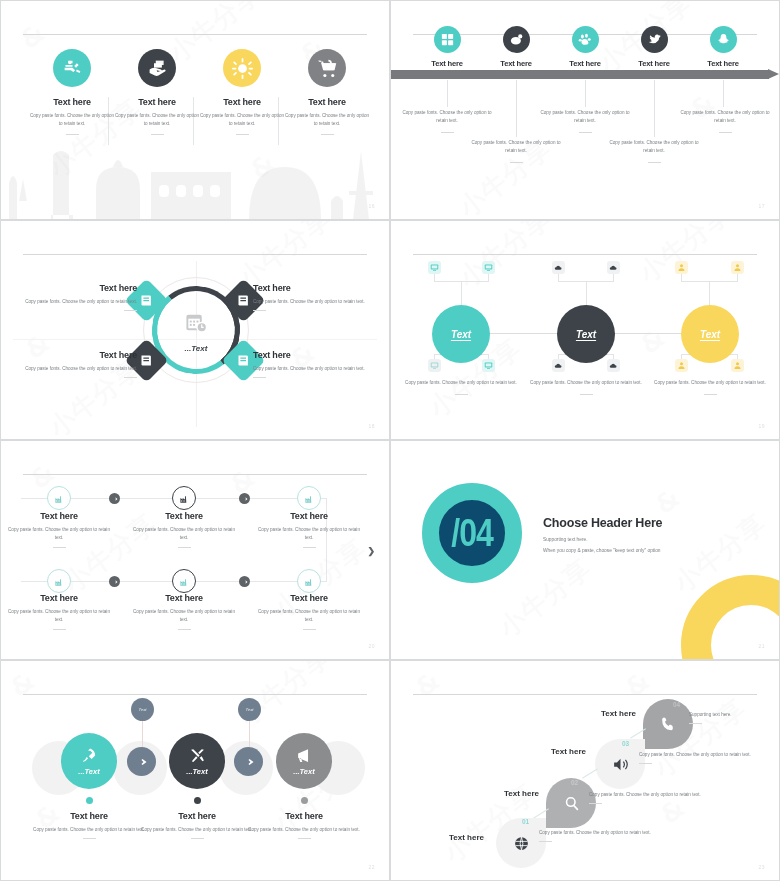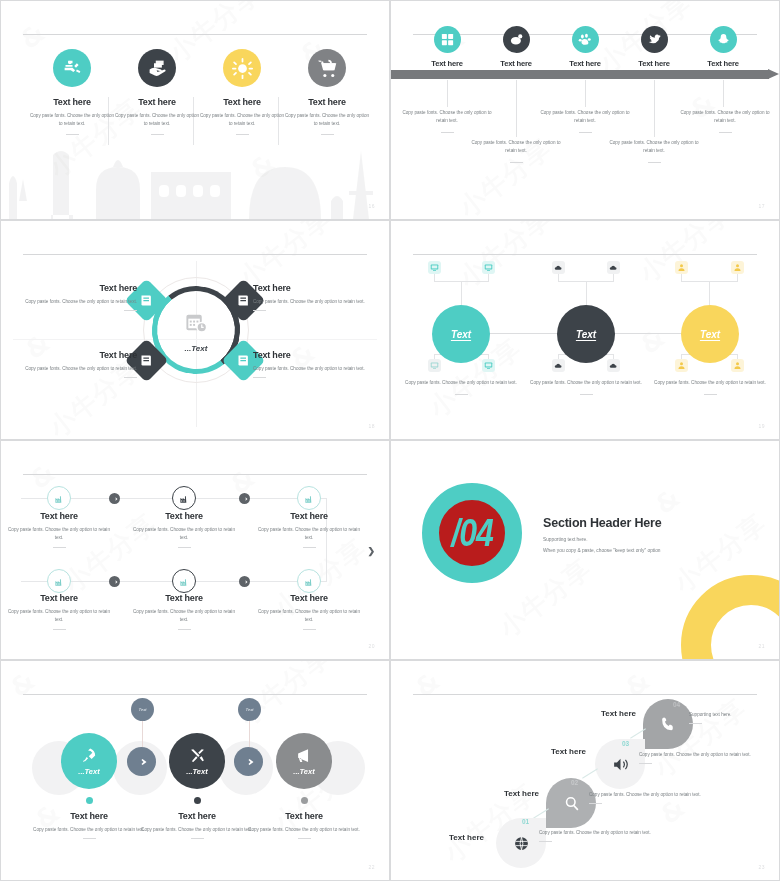--- a/index.html
+++ b/index.html
@@ -155,22 +155,22 @@
   }
   .s5 .arw svg { width:6px;height:6px; fill:#fff; }
   .s5 .blk { position:absolute; width:110px; text-align:center; }
   .s5 .blk .hd { margin-bottom:5px; }
   .s5 .blk .dash { margin:4px auto 0; }
   .s5 .endarw { position:absolute; right:14px; top:105px; font-size:9px; color:#5e6368; font-weight:700; }
 
   
   .s6 .ring6 {
     position:absolute; left:31px; top:42px; width:100px;height:100px;
-    border-radius:50%; border:17px solid #4ecdc4; background:#b91c1c;
-    display:flex; align-items:center; justify-content:center;font-style:italic;
+    border-radius:50%; border:17px solid #4ecdc4; background:#0c4a6e;
+    display:flex; align-items:center; justify-content:center;
   }
   .s6 .num { font-size:32px; font-weight:700; color:#4ecdc4; letter-spacing:-1px; font-family:"Liberation Sans", sans-serif; transform: scaleY(1.22); }
   .s6 .txt { position:absolute; left:152px; top:75px; width:200px; }
   .s6 .t1 { font-size:12.5px; font-weight:700; color:#2f3337; margin-bottom:7px; letter-spacing:-.2px; }
   .s6 .t2 { font-size:4.8px; color:#7b8084; margin-bottom:6px; }
   .s6 .t3 { font-size:4.8px; color:#7b8084; }
   .s6 .corner {
     position:absolute; right:-42px; bottom:-56px;
     width:140px;height:140px;border-radius:50%;
     border:30px solid #f9d65c;
@@ -752,21 +752,21 @@
       <div class="wm">
         <span style="left:265px;top:45px;">&amp;</span>
           <span style="left:275px;top:95px;">小牛分享</span>
         <span style="left:75px;top:65px;">&amp;</span>
           <span style="left:100px;top:140px;">小牛分享</span>
       </div>
       <div class="ring6">
         <span class="num">/04</span>
       </div>
       <div class="txt">
-        <div class="t1">Section Header Here</div>
+        <div class="t1">Choose Header Here</div>
         <div class="t2">Supporting text here.</div>
         <div class="t3">When you copy &amp; paste, choose "keep text only" option</div>
       </div>
       <div class="corner"></div>
       <div class="pagenum">21</div>
     </div>
   </div>
 
   <div class="slide s7">
     <div class="slide-inner">

